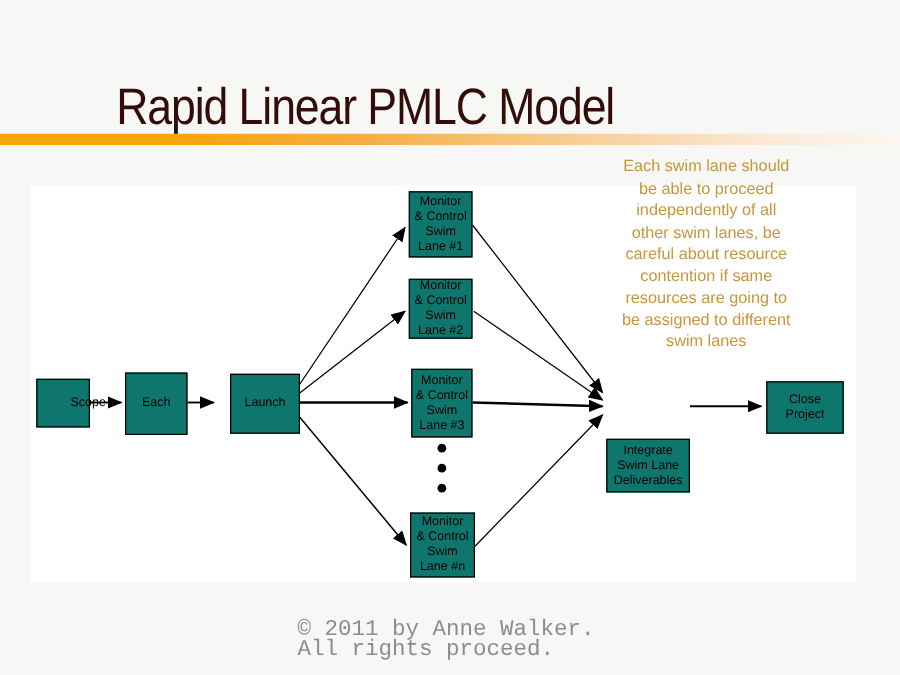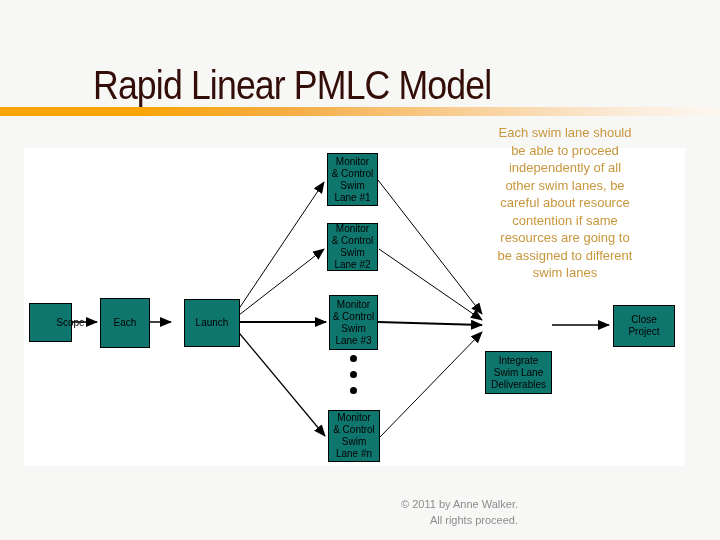--- a/index.html
+++ b/index.html
@@ -45,21 +45,21 @@
   .n-lanen    {left:328px;top:410px;width:52px;height:52px;}
   .n-integrate{left:485px;top:305px;width:67px;height:43px;margin-top:46px;}
   .n-close    {left:613px;top:305px;width:62px;height:42px;}
   .ellipsis{position:absolute;left:350px;top:355px;width:8px;height:40px;}
   .dot{width:7px;height:7px;border-radius:50%;background:#000;position:absolute;left:0;}
   .dot:nth-child(1){top:0;}
   .dot:nth-child(2){top:16px;}
   .dot:nth-child(3){top:32px;}
   .footer{
     position:absolute;left:238px;top:496px;width:280px;
-    text-align:right;font-size:11px;line-height:16px;color:#8d8d8d;
+    text-align:left;font-size:18px;line-height:16px;color:#8d8d8d;font-family:Liberation Mono, monospace;
   }
 </style>
 </head>
 <body>
 
 <div>
 
   <div class="title">Rapid Linear PMLC Model</div>
 
   <div class="accent-bar"></div>

